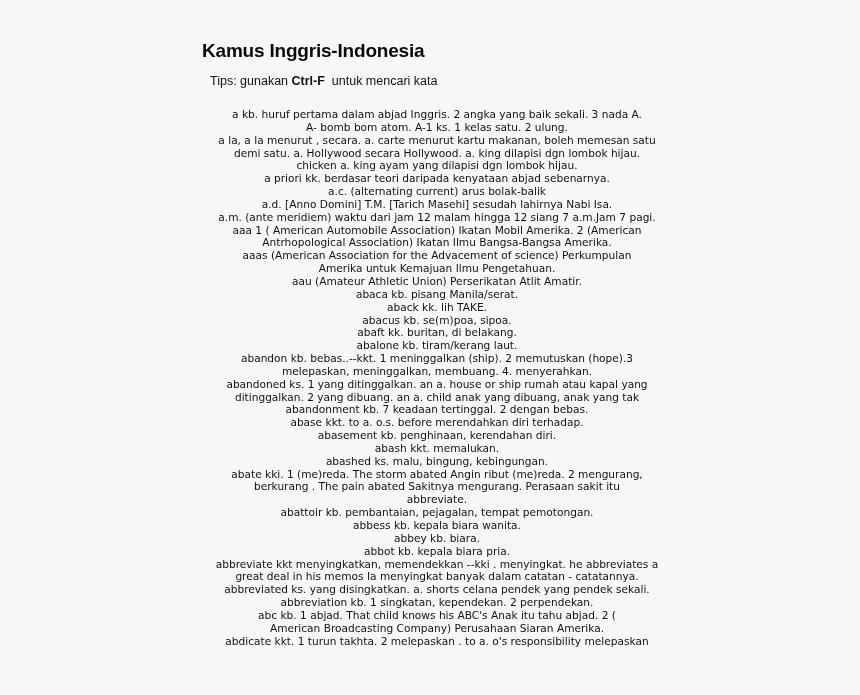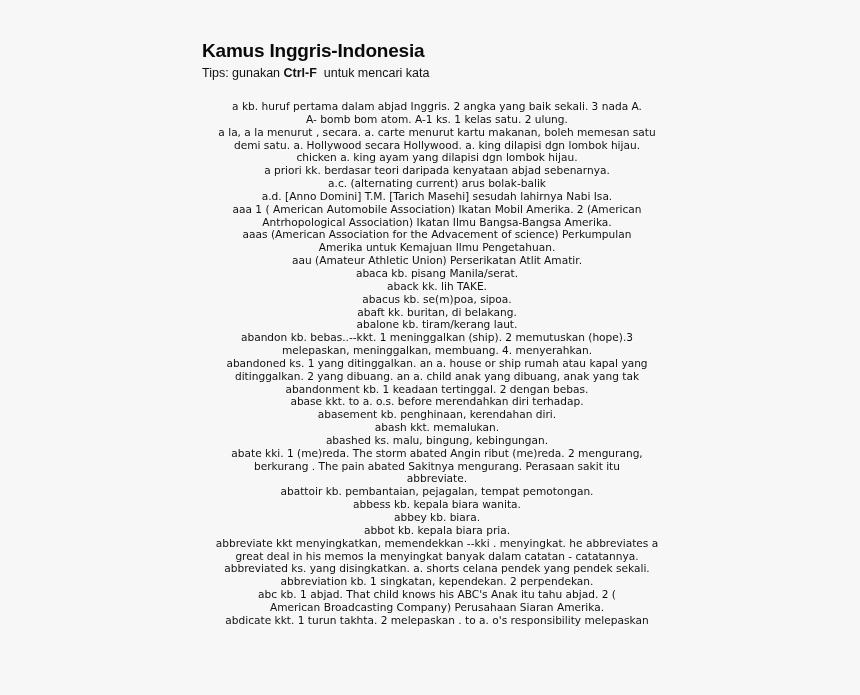--- a/index.html
+++ b/index.html
@@ -26,21 +26,21 @@
       font-size: 19px;
       line-height: 30px;
       margin: 0;
       letter-spacing: -0.2px;
       color: #0a0a0a;
     }
     .tips {
       font-family: "Liberation Sans", sans-serif;
       font-size: 12.5px;
       line-height: 14px;
-      margin: 0;
+      margin: 8px;
       color: #111;
     }
     .tips b { font-weight: bold; }
     .entries {
       margin-top: 20px;
       font-family: "DejaVu Sans", sans-serif;
       font-size: 10.6px;
       line-height: 12.85px;
       color: #111;
     }
@@ -67,20 +67,23 @@
       <div class="entry">
         <span class="line">a priori kk. berdasar teori daripada kenyataan abjad sebenarnya.</span>
       </div>
       <div class="entry">
         <span class="line">a.c. (alternating current) arus bolak-balik</span>
       </div>
       <div class="entry">
         <span class="line">a.d. [Anno Domini] T.M. [Tarich Masehi] sesudah lahirnya Nabi Isa.</span>
       </div>
       <div class="entry">
+        <span class="line">a.m. (ante meridiem) waktu dari jam 12 malam hingga 12 siang 7 a.m.Jam 7 pagi.</span>
+      </div>
+      <div class="entry">
         <span class="line">aaa 1 ( American Automobile Association) Ikatan Mobil Amerika. 2 (American</span>
         <span class="line">Antrhopological Association) Ikatan Ilmu Bangsa-Bangsa Amerika.</span>
       </div>
       <div class="entry">
         <span class="line">aaas (American Association for the Advacement of science) Perkumpulan</span>
         <span class="line">Amerika untuk Kemajuan Ilmu Pengetahuan.</span>
       </div>
       <div class="entry">
         <span class="line">aau (Amateur Athletic Union) Perserikatan Atlit Amatir.</span>
       </div>
@@ -101,21 +104,21 @@
       </div>
       <div class="entry">
         <span class="line">abandon kb. bebas..--kkt. 1 meninggalkan (ship). 2 memutuskan (hope).3</span>
         <span class="line">melepaskan, meninggalkan, membuang. 4. menyerahkan.</span>
       </div>
       <div class="entry">
         <span class="line">abandoned ks. 1 yang ditinggalkan. an a. house or ship rumah atau kapal yang</span>
         <span class="line">ditinggalkan. 2 yang dibuang. an a. child anak yang dibuang, anak yang tak</span>
       </div>
       <div class="entry">
-        <span class="line">abandonment kb. 1 keadaan tertinggal. 2 dengan bebas.</span>
+        <span class="line">abandonment kb. 7 keadaan tertinggal. 2 dengan bebas.</span>
       </div>
       <div class="entry">
         <span class="line">abase kkt. to a. o.s. before merendahkan diri terhadap.</span>
       </div>
       <div class="entry">
         <span class="line">abasement kb. penghinaan, kerendahan diri.</span>
       </div>
       <div class="entry">
         <span class="line">abash kkt. memalukan.</span>
       </div>

